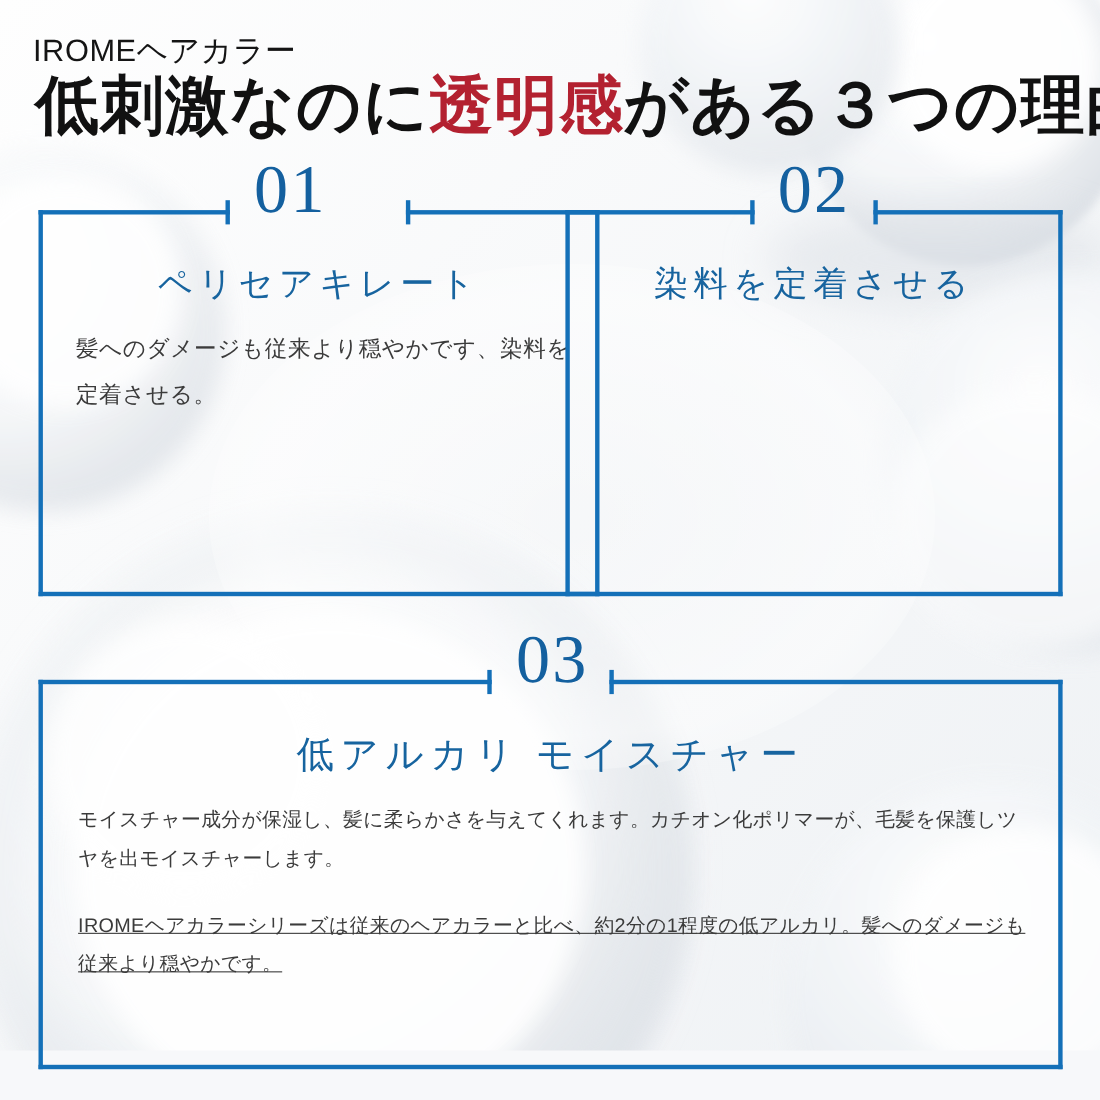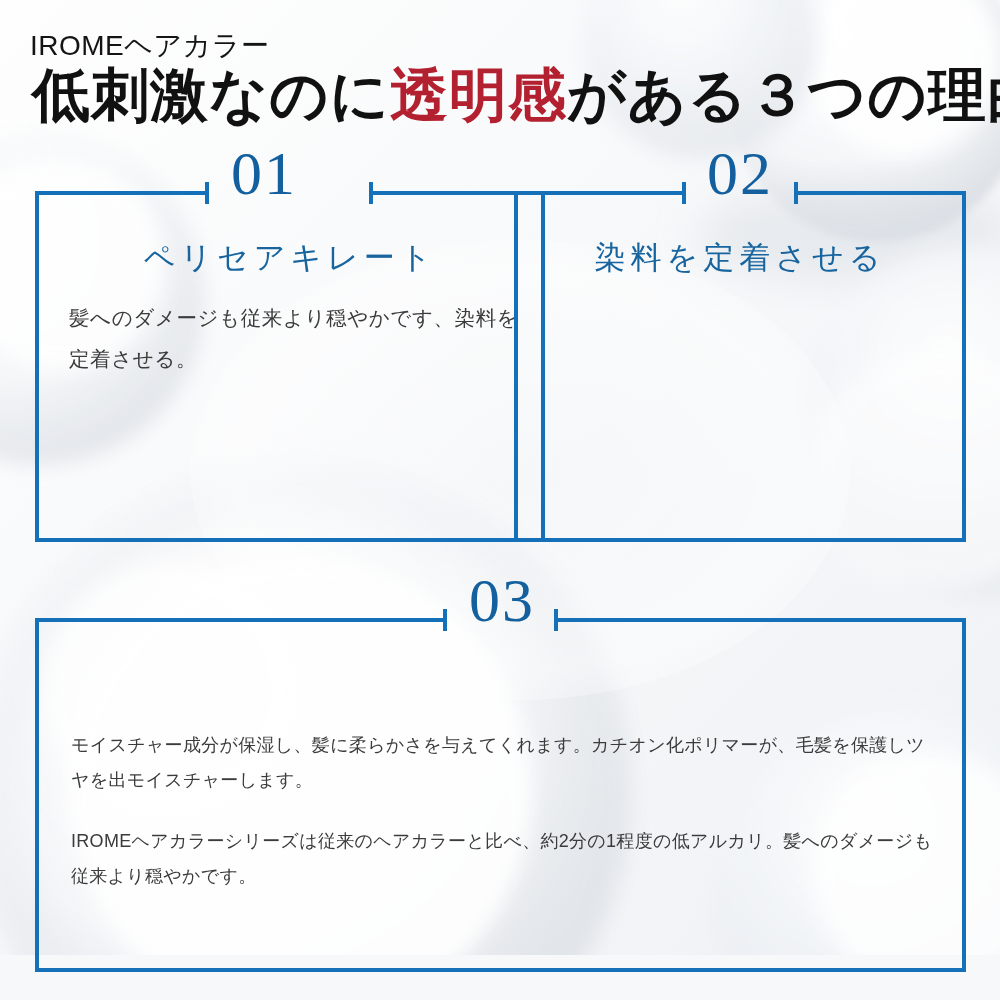--- a/index.html
+++ b/index.html
@@ -151,21 +151,21 @@
     top: 45px;
     font-size: 34px;
     letter-spacing: 6px;
   }
   #panel-3 .panel-body {
     left: 36px; right: 30px; top: 110px;
     font-size: 18px;
     line-height: 1.95;
     letter-spacing: 0.3px;
   }
-  #panel-3 .panel-body p + p { margin-top: 1.45em; }
+  #panel-3 .panel-body p + p { margin-top: 1.45em; text-decoration: underline; }
 </style>
 </head>
 <body>
 
 <div id="stage">
 
   <svg id="bg" viewBox="0 0 1000 1000" preserveAspectRatio="none" aria-hidden="true">
     <defs>
       <radialGradient id="gA" cx="38%" cy="32%" r="68%">
         <stop offset="0%" stop-color="#ffffff"></stop>
@@ -266,20 +266,21 @@
   <section class="panel" id="panel-3">
     <div class="frame"></div>
     <div class="rule left" style="width:412px;">
       <div class="tick l"></div>
     </div>
     <div class="rule right" style="width:412px;">
       <div class="tick r"></div>
     </div>
     <div class="num" style="left:434px;">03</div>
 
+    <div class="panel-title">低アルカリ モイスチャー</div>
 
     <div class="panel-body">
       <p>モイスチャー成分が保湿し、髪に柔らかさを与えてくれます。カチオン化ポリマーが、毛髪を保護しツヤを出モイスチャーします。</p>
       <p>IROMEヘアカラーシリーズは従来のヘアカラーと比べ、約2分の1程度の低アルカリ。髪へのダメージも従来より穏やかです。</p>
     </div>
   </section>
 
 </div>
 
 </body></html>

